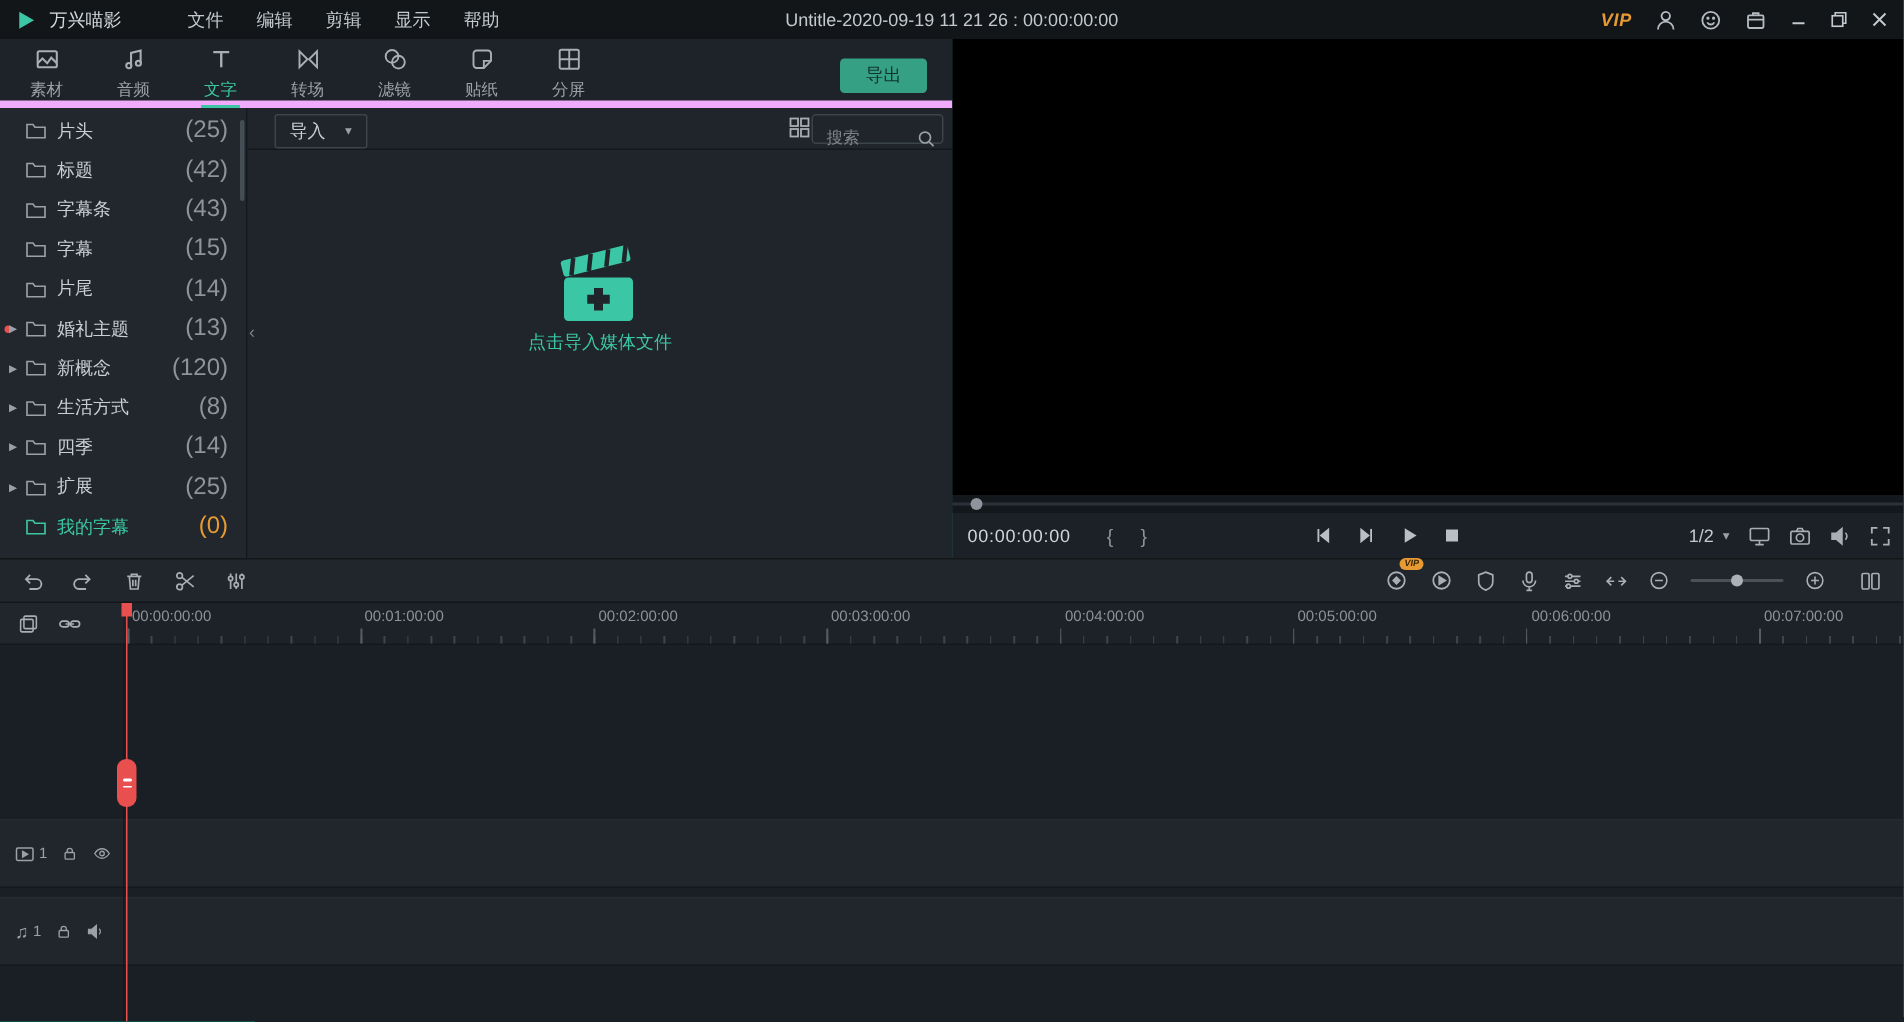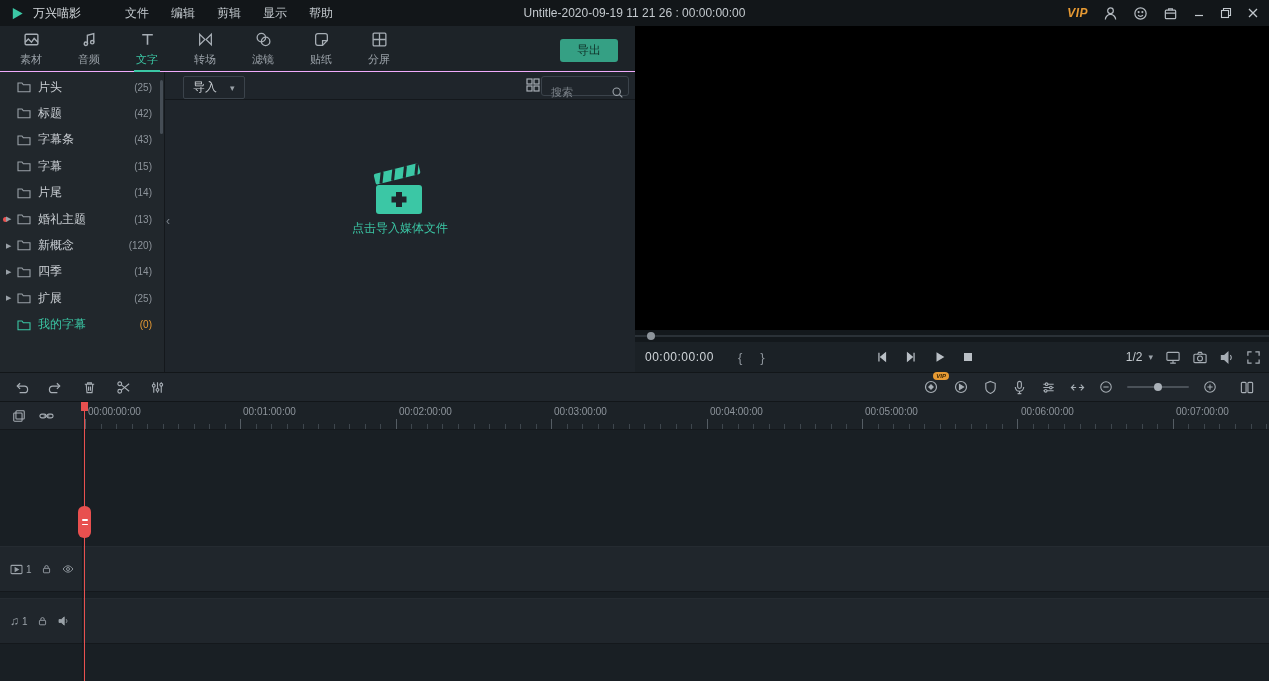--- a/index.html
+++ b/index.html
@@ -19,40 +19,40 @@
   .tb-menus{display:flex;gap:22px;margin-left:44px;color:#c3c9ce;text-align:right;}
   .tb-menus span{cursor:default;}
   .tb-title{position:absolute;left:0;right:0;text-align:center;color:#c3c9ce;pointer-events:none;}
   .tb-right{position:absolute;right:10px;top:0;height:26px;display:flex;align-items:center;gap:15px;}
   .vip{color:#e79a33;font-weight:bold;font-style:italic;letter-spacing:.5px;}
   .winbtn{font-size:12px;color:#c3c9ce;}
 
   
   .left-top{position:absolute;left:0;top:26px;width:635px;height:346px;background:#20262c;}
   .tabbar{position:absolute;left:0;top:0;width:635px;height:46px;background:#1d2328;
-    border-bottom:1px solid #f0abfc;display:flex;padding-left:2px;}
+    border-bottom:5px solid #f0abfc;display:flex;padding-left:2px;}
   .tab{width:58px;height:46px;display:flex;flex-direction:column;align-items:center;
     justify-content:center;gap:4px;color:#9aa1a8;position:relative;cursor:pointer;}
   .tab .lbl{font-size:11px;}
   .tab.active{color:#3bc7a5;}
   .tab.active::after{content:"";position:absolute;bottom:0;left:16px;width:26px;height:2px;background:#3bc7a5;}
   .export-btn{position:absolute;right:17px;top:13px;background:#35a084;color:#10332a;
     padding:3px 17px;border-radius:3px;font-size:12px;cursor:pointer;}
 
   .left-body{position:absolute;left:0;top:46px;width:635px;height:300px;display:flex;}
 
   
   .sidebar{width:165px;height:300px;background:#21272c;position:relative;
     border-right:1px solid #14181c;padding-top:2px;}
   .side-row{position:relative;height:26.4px;display:flex;align-items:center;cursor:pointer;}
   .side-row .dot{position:absolute;left:3px;top:11px;width:5px;height:5px;border-radius:50%;background:#e8504f;}
   .side-row .caret{position:absolute;left:6px;font-size:7px;color:#99a0a7;}
   .side-row .folder{position:absolute;left:17px;top:7px;}
   .side-row .lbl{position:absolute;left:38px;color:#c9ced3;}
-  .side-row .cnt{position:absolute;right:12px;color:#8d949b;font-size:10px;}
+  .side-row .cnt{position:absolute;right:12px;color:#8d949b;font-size:16px;}
   .side-row.sel .lbl{color:#3bc7a5;}
   .side-row.sel .cnt{color:#e79a33;}
   .side-scrollbar{position:absolute;right:1px;top:8px;width:3px;height:54px;background:#454d55;border-radius:2px;}
   .side-collapse{position:absolute;right:-6px;top:142px;color:#7a828a;font-size:12px;z-index:3;}
 
   
   .content{position:relative;width:470px;height:300px;background:#1f252b;}
   .content-header{position:absolute;left:0;top:0;width:470px;height:28px;border-bottom:1px solid #14181c;}
   .import-box{position:absolute;left:18px;top:4px;border:1px solid #3b434b;border-radius:2px;
     padding:2px 9px;display:flex;align-items:center;gap:13px;color:#c9ced3;cursor:pointer;}
@@ -322,20 +322,30 @@
           <span class="lbl">新概念</span>
           <span class="cnt">(120)</span>
         </div>
         <div class="side-row">
           <span class="caret">▶</span>
           <span class="folder ico">
               <svg width="14" height="12" viewBox="0 0 14 12" fill="none" stroke="#9aa1a8" stroke-width="1.1">
                 <path d="M1 2 h4 l1.3 1.8 H13 v7 H1 Z"></path>
               </svg>
             </span>
+          <span class="lbl">生活方式</span>
+          <span class="cnt">(8)</span>
+        </div>
+        <div class="side-row">
+          <span class="caret">▶</span>
+          <span class="folder ico">
+              <svg width="14" height="12" viewBox="0 0 14 12" fill="none" stroke="#9aa1a8" stroke-width="1.1">
+                <path d="M1 2 h4 l1.3 1.8 H13 v7 H1 Z"></path>
+              </svg>
+            </span>
           <span class="lbl">四季</span>
           <span class="cnt">(14)</span>
         </div>
         <div class="side-row">
           <span class="caret">▶</span>
           <span class="folder ico">
               <svg width="14" height="12" viewBox="0 0 14 12" fill="none" stroke="#9aa1a8" stroke-width="1.1">
                 <path d="M1 2 h4 l1.3 1.8 H13 v7 H1 Z"></path>
               </svg>
             </span>

